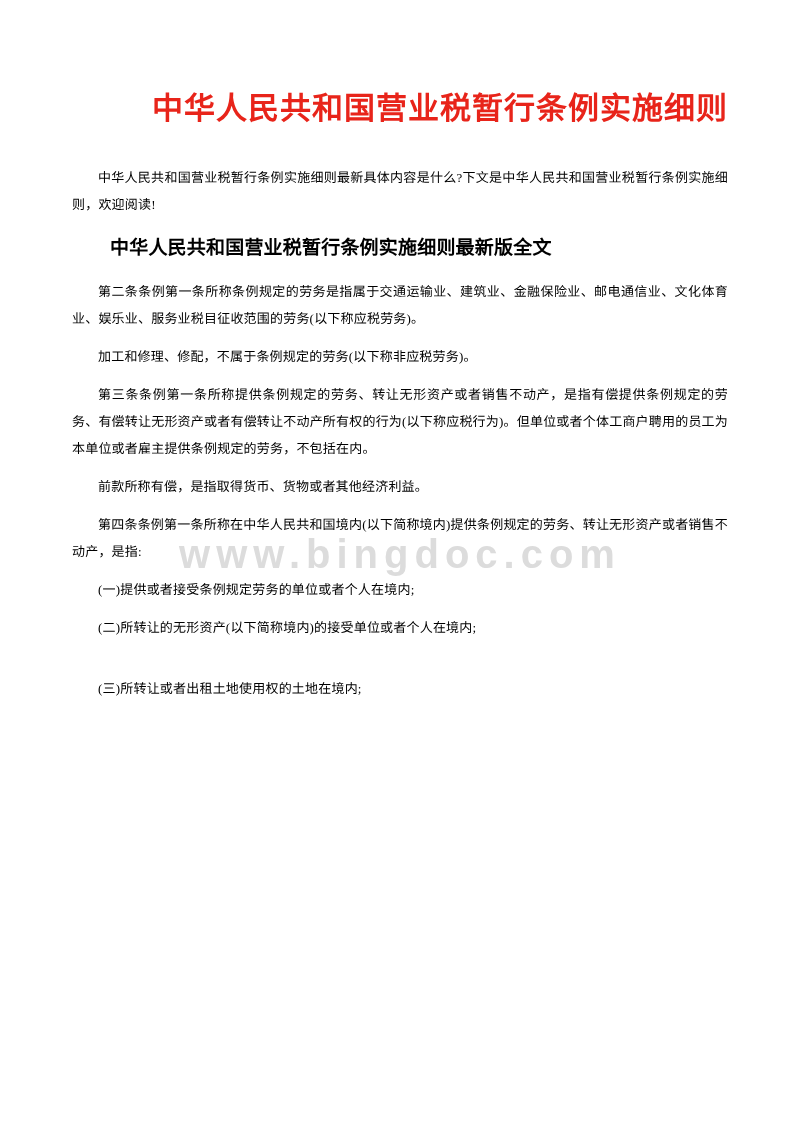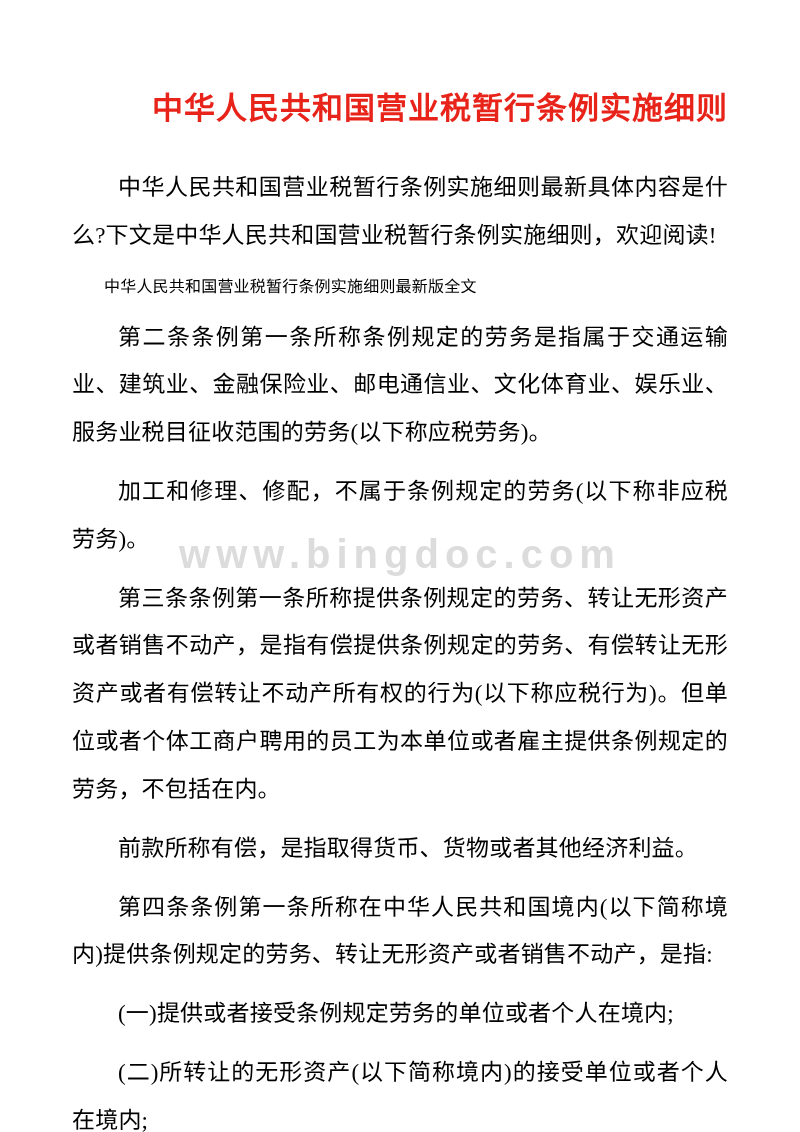--- a/index.html
+++ b/index.html
@@ -26,32 +26,32 @@
     color: #e8241a;
     font-size: 31px;
     font-weight: bold;
     text-align: right;
     letter-spacing: 1px;
     margin: 0 0 34px 0;
     line-height: 1.35;
     font-family: "Liberation Serif", "DejaVu Serif", serif;
   }
   p.para {
-    font-size: 23px;
+    font-size: 13px;
     line-height: 2.08;
     margin: 0 0 11px 0;
     text-align: justify;
     text-justify: inter-ideograph;
     text-indent: 2em;
     letter-spacing: 0.2px;
     font-family: Liberation Serif, serif;
   }
   p.sub-heading {
-    font-size: 16px;
-    font-weight: normal;
+    font-size: 19px;
+    font-weight: bold;
     line-height: 2.0;
     margin: 0 0 11px 0;
     text-indent: 2em;
     letter-spacing: 0.2px;
   }
   p.gap-para {
     margin-top: 34px;
   }
   .watermark {
     position: absolute;
@@ -95,15 +95,16 @@
     <p class="para">第三条条例第一条所称提供条例规定的劳务、转让无形资产或者销售不动产，是指有偿提供条例规定的劳务、有偿转让无形资产或者有偿转让不动产所有权的行为(以下称应税行为)。但单位或者个体工商户聘用的员工为本单位或者雇主提供条例规定的劳务，不包括在内。</p>
 
     <p class="para">前款所称有偿，是指取得货币、货物或者其他经济利益。</p>
 
     <p class="para">第四条条例第一条所称在中华人民共和国境内(以下简称境内)提供条例规定的劳务、转让无形资产或者销售不动产，是指:</p>
 
     <p class="para">(一)提供或者接受条例规定劳务的单位或者个人在境内;</p>
 
     <p class="para">(二)所转让的无形资产(以下简称境内)的接受单位或者个人在境内;</p>
 
+    <p class="para gap-para">(三)所转让或者出租土地使用权的土地在境内;</p>
   </div>
 
 </div>
 
 </body></html>

